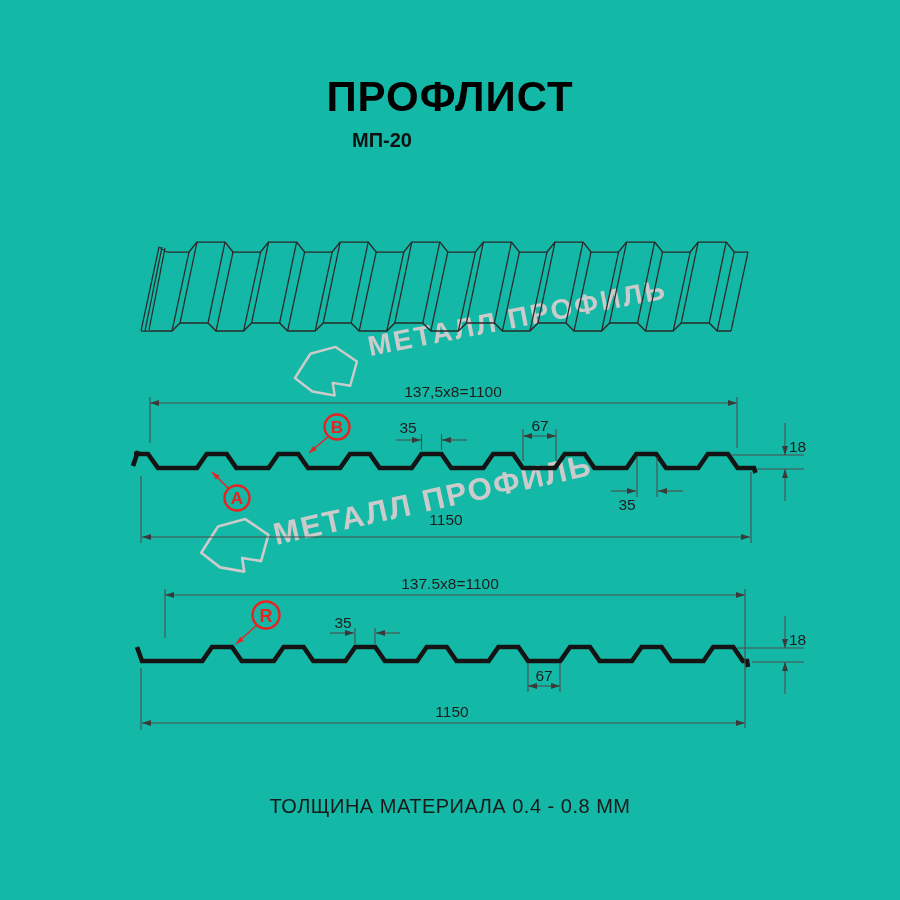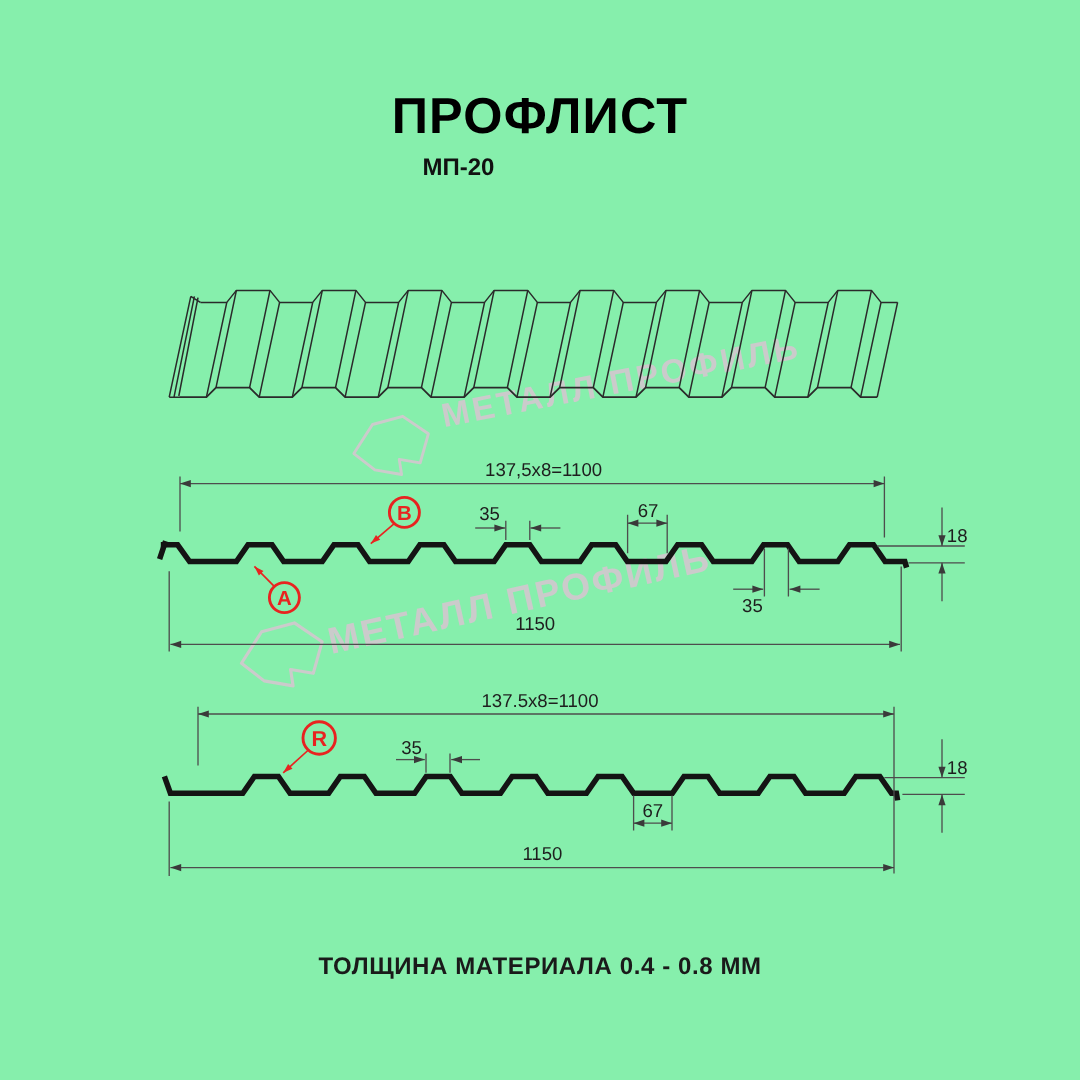--- a/index.html
+++ b/index.html
@@ -1,23 +1,23 @@
 <!DOCTYPE html>
 <html><head>
 <meta charset="utf-8">
 <style>
   html,body{margin:0;padding:0;background:#fff;}
-  .page{position:relative;width:900px;height:900px;background:#86efac;overflow:hidden;
+  .page{position:relative;width:900px;height:900px;background:#14b8a6;overflow:hidden;
         font-family:"Liberation Sans", sans-serif;}
   .title{position:absolute;top:76px;left:0;width:900px;text-align:center;
          font-size:42px;font-weight:800;letter-spacing:1px;color:#000;line-height:1;}
   .subtitle{position:absolute;top:130px;left:0;width:764px;text-align:center;
             font-size:20px;font-weight:600;color:#111;line-height:1;}
   .footer-note{position:absolute;top:796px;left:0;width:900px;text-align:center;
-               font-size:20px;font-weight:700;letter-spacing:0.5px;color:#1a1a1a;line-height:1;}
+               font-size:20px;font-weight:400;letter-spacing:0.5px;color:#1a1a1a;line-height:1;}
   svg{position:absolute;top:0;left:0;}
   .thin{stroke:#4d4d4d;stroke-width:1.1;fill:none;}
   .sheet{stroke:#2a2a2a;stroke-width:1.25;fill:none;stroke-linejoin:round;}
   .sheetbold{stroke:#2a2a2a;stroke-width:1.5;fill:none;stroke-linejoin:round;}
   .profile{stroke:#141414;stroke-width:4.6;fill:none;stroke-linejoin:miter;}
   .dimtxt{font-family:"Liberation Sans", sans-serif;font-size:15.5px;fill:#1e1e1e;}
   .red{stroke:#e82320;fill:none;}
   .redtxt{font-family:"Liberation Sans", sans-serif;font-weight:bold;fill:#e82320;}
   .wm{font-family:"Liberation Sans", sans-serif;font-weight:bold;fill:#cbcbcb;}
   .wmlogo{stroke:#cbcbcb;stroke-width:2.5;fill:none;stroke-linejoin:round;}

